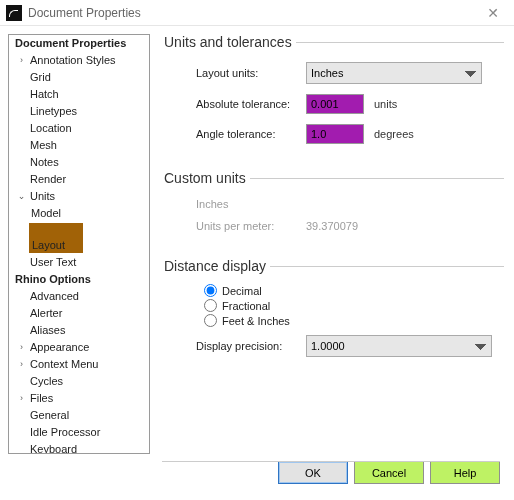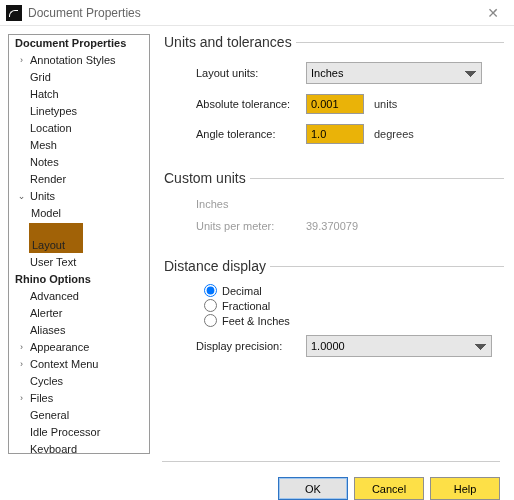--- a/index.html
+++ b/index.html
@@ -122,21 +122,21 @@
   .form-row.muted .value  { color:#9c9c9c; }
   .form-row .value { font-size:11px; }
   .form-row .suffix { margin-left: 10px; color:#333; }
 
   input.txt {
     border:1px solid #999;
     padding: 2px 4px;
     font: inherit;
     height: 20px;
     width: 58px;
-    background:#eab308;
+    background:#a21caf;
   }
   select.dd {
     width: 176px;
     height: 22px;
     border:1px solid #aaa;
     background:#e7e7e7;
     font:inherit;
     padding: 1px 4px;
     appearance: none;
     -webkit-appearance:none;
@@ -151,37 +151,37 @@
 
   .radios { margin: 2px 0 8px 32px; }
   .radios label { display:flex; align-items:center; margin: 2px 8px; }
   .radios input { margin: 0 5px 0 0; }
 
   
   .footer {
     height:40px;
     border-top:1px solid transparent;
     display:flex;
-    align-items:flex-end;
+    align-items:flex-start;
     justify-content:flex-end;
     padding: 0 14px;
     gap: 6px;
     position:relative;
   }
   .footer::before{
     content:"";
     position:absolute;
     left:162px; right:14px; top:0;
     height:1px; background:#ccc;
   }
   button.btn {
     min-width: 70px;
     height: 23px;
     border:1px solid #8f8f8f;
-    background:#fde047;
+    background:#bef264;
     font:inherit;
     padding: 0 10px;
   }
   button.btn.primary {
     border:1px solid #2e74c4;
     box-shadow: inset 0 0 0 1px #9fc6ef;
     background:#e3e3e3;
   }
 </style>
 </head>

